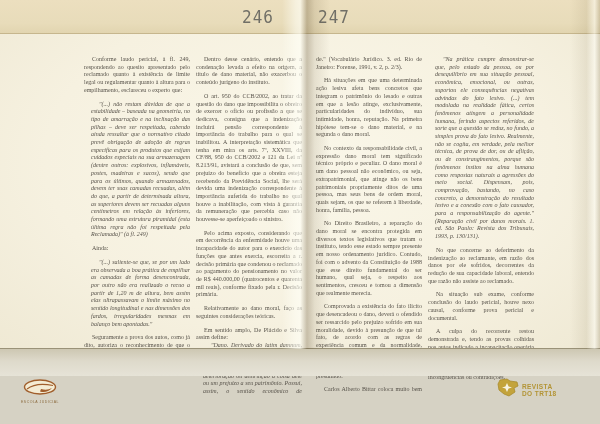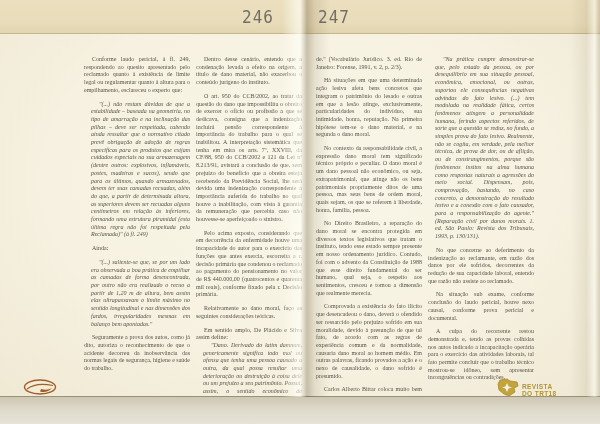--- a/index.html
+++ b/index.html
@@ -1,17 +1,17 @@
 <!DOCTYPE html>
 <html lang="pt"><head>
 <meta charset="utf-8">
 <style>
   html,body{margin:0;padding:0;}
   body{width:600px;height:424px;overflow:hidden;background:#d6d2c4;font-family:"Liberation Serif",serif;}
-  .spread{position:relative;width:600px;height:424px;background:#f7f3e3;}
+  .spread{position:relative;width:600px;height:376px;background:#f7f3e3;}
 
   
   .header-band{position:absolute;top:0;left:0;right:0;height:33px;
     background:linear-gradient(180deg,#ecdfbf 0%,#e8dcba 70%,#e2d5b0 100%);
     border-bottom:1px solid #c6b68d;}
   .page-num{position:absolute;top:7px;font-family:"DejaVu Sans Mono",monospace;
     font-size:16px;color:#64645e;letter-spacing:1px;transform:scaleY(1.12);opacity:.9;}
   .page-num.left{left:238px;width:36px;text-align:right;}
   .page-num.right{left:318px;}
 

